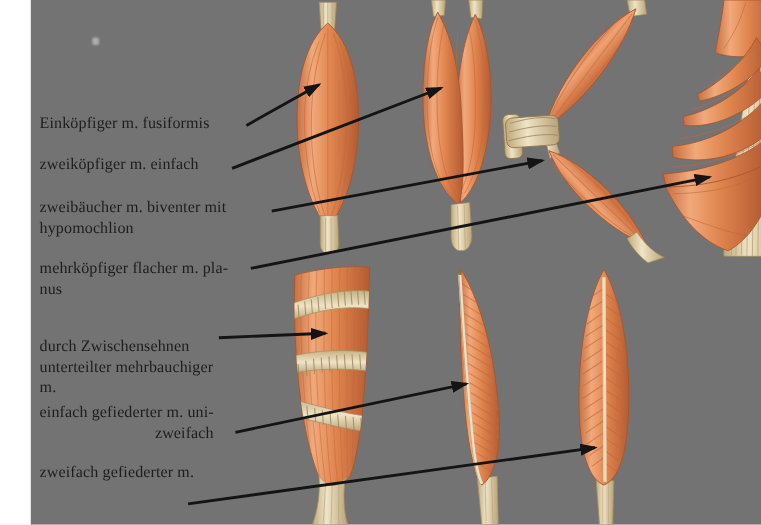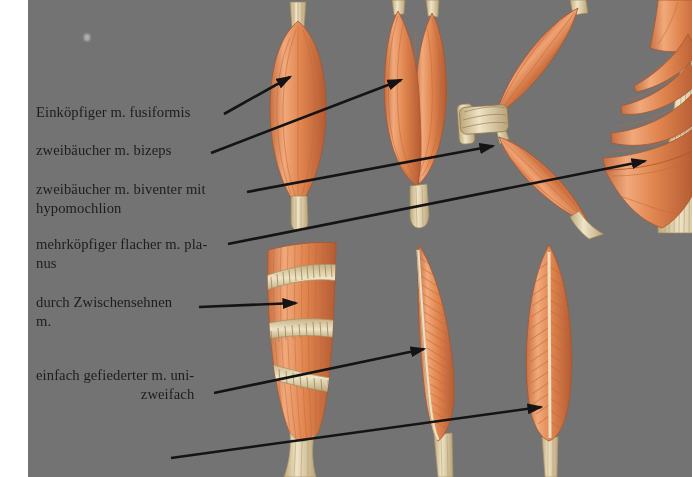--- a/index.html
+++ b/index.html
@@ -212,35 +212,37 @@
         <line x1="171" y1="307" x2="268" y2="303" stroke="#141414" stroke-width="2.6" marker-end="url(#ah)"></line>
         <line x1="186" y1="393" x2="396" y2="349" stroke="#141414" stroke-width="2.6" marker-end="url(#ah)"></line>
         <line x1="143" y1="458" x2="513" y2="407" stroke="#141414" stroke-width="2.6" marker-end="url(#ah)"></line>
       </g>
   </svg>
 
   <div class="lbl" style="left: 8px; top: 103px;">
     <div>Einköpfiger m. fusiformis</div>
   </div>
   <div class="lbl" style="left: 8px; top: 141px;">
-    <div>zweibäucher m. bizeps</div>
+    <div>zweiköpfiger m. einfach</div>
   </div>
   <div class="lbl" style="left: 8px; top: 235px;">
     <div>mehrköpfiger flacher m. pla-</div>
     <div>nus</div>
   </div>
   <div class="lbl" style="left: 8px; top: 180px;">
     <div>zweibäucher m. biventer mit</div>
     <div>hypomochlion</div>
   </div>
-  <div class="lbl" style="left: 8px; top: 293px;">
+  <div class="lbl" style="left: 8px; top: 306px;">
     <div>durch Zwischensehnen</div>
+    <div>unterteilter mehrbauchiger</div>
     <div>m.</div>
   </div>
   <div class="lbl" style="left: 8px; top: 366px; text-align: right;">
     <div>einfach gefiederter m. uni-</div>
     <div>zweifach</div>
   </div>
   <div class="lbl" style="left: 8px; top: 421px;">
+    <div>zweifach gefiederter m.</div>
   </div>
 
   <div class="artifact"></div>
 </div>
 
 </body></html>

